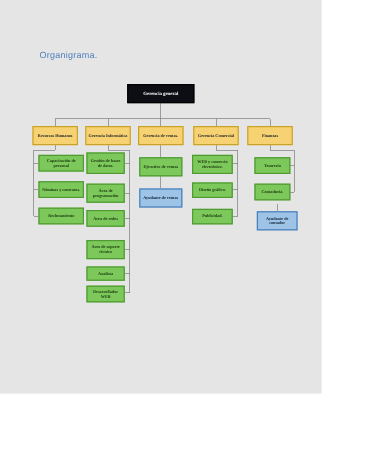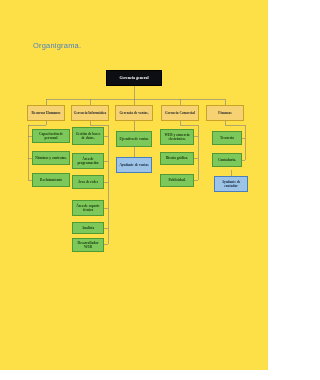--- a/index.html
+++ b/index.html
@@ -1,18 +1,18 @@
 <!DOCTYPE html>
 <html><head>
 <meta charset="utf-8">
 <style>
   html,body{margin:0;padding:0;background:#ffffff;}
   body{width:268px;height:380px;overflow:hidden;
        font-family:"Liberation Serif",serif;background:#fff;}
-  #page{position:relative;width:268px;height:370px;background:#fde047;}
+  #page{position:relative;width:268px;height:328px;background:#e5e5e5;}
 
   .title{position:absolute;left:33px;top:41px;font-size:7.5px;
          font-family:"Liberation Sans",sans-serif;color:#4f81bd;
          letter-spacing:.2px;white-space:nowrap;}
 
   svg.wires{position:absolute;left:0;top:0;width:268px;height:380px;}
 
   .node{position:absolute;box-sizing:border-box;display:flex;
         align-items:center;justify-content:center;text-align:center;
         font-size:3.5px;line-height:1.22;letter-spacing:0px;

